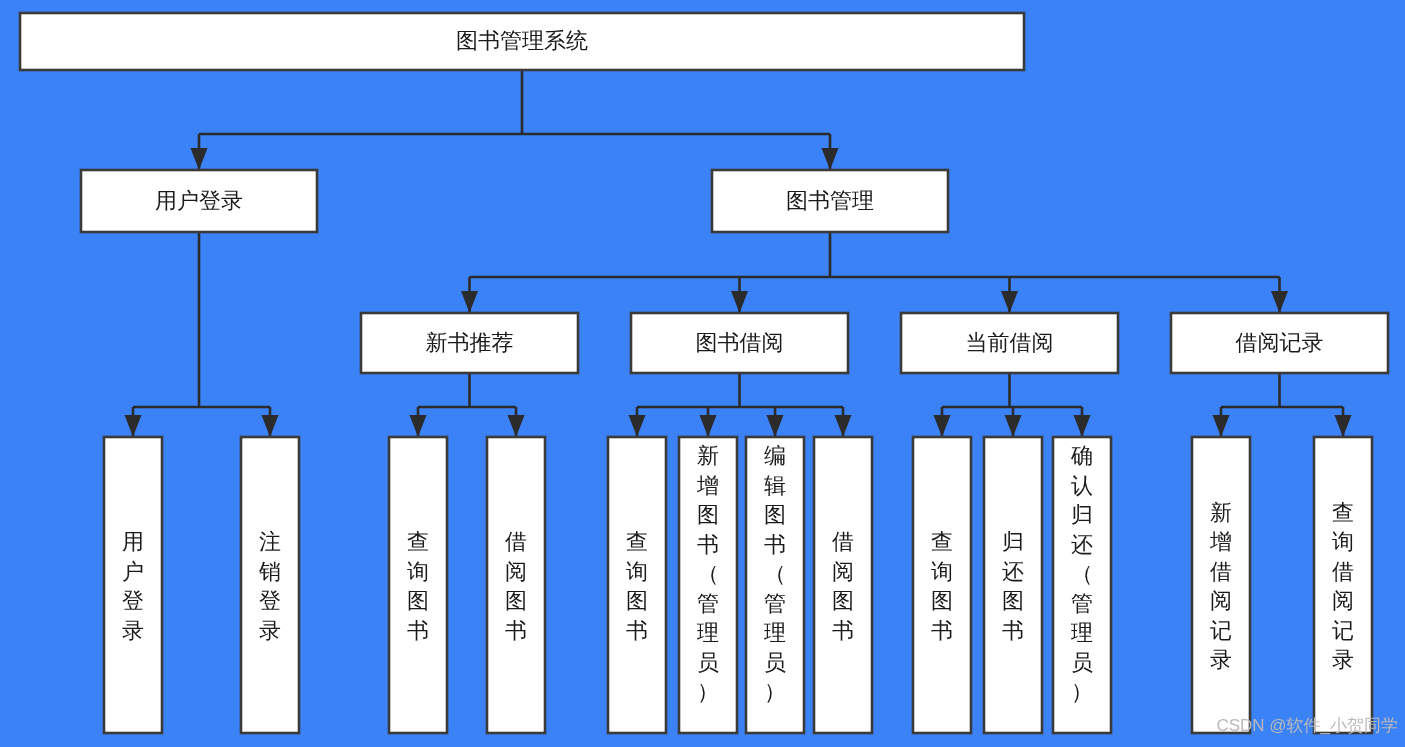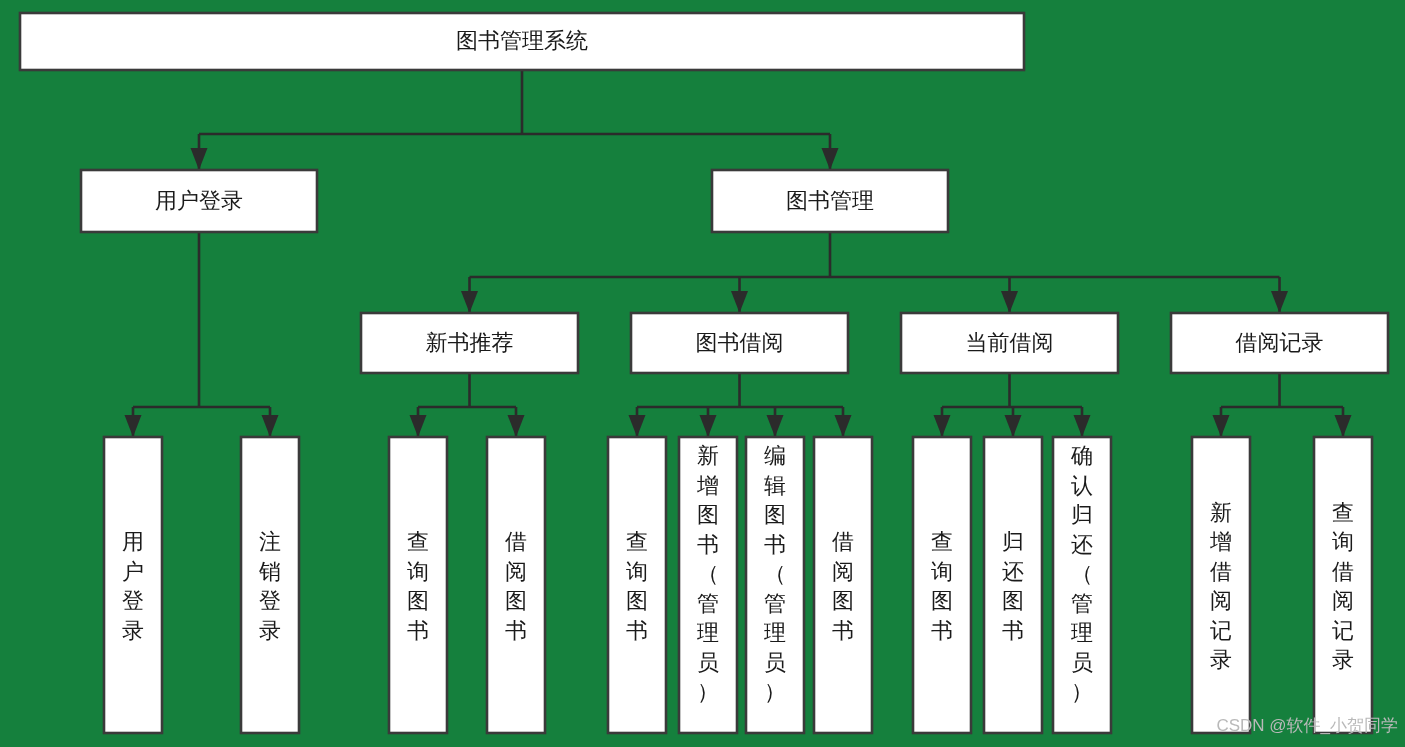--- a/index.html
+++ b/index.html
@@ -10,21 +10,21 @@
   body {
     width: 1405px;
     height: 747px;
     overflow: hidden;
     font-family: "Liberation Sans", "DejaVu Sans", sans-serif;
   }
   #diagram-root {
     position: relative;
     width: 1405px;
     height: 747px;
-    background: #15803d;
+    background: #3b82f6;
   }
   svg#tree-svg {
     position: absolute;
     left: 0;
     top: 0;
     width: 1405px;
     height: 747px;
     display: block;
   }
   .node-box {

